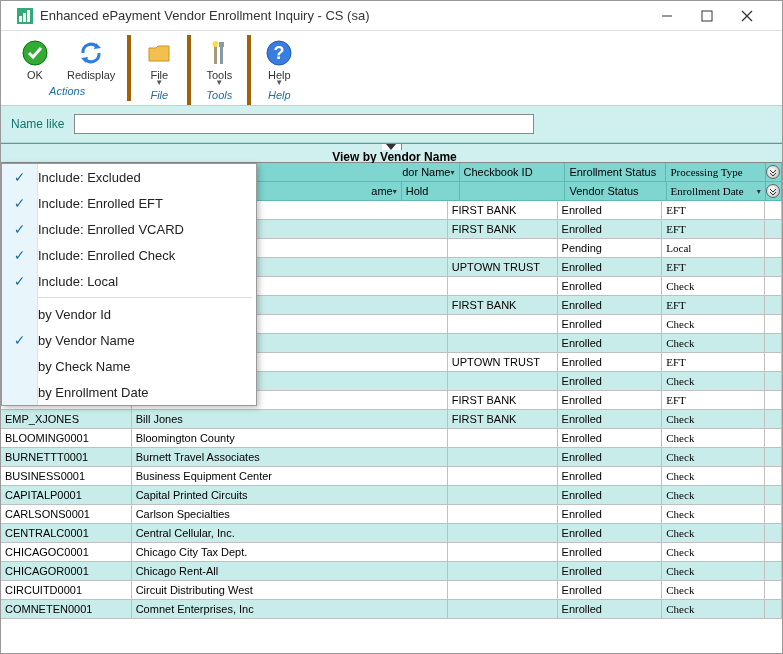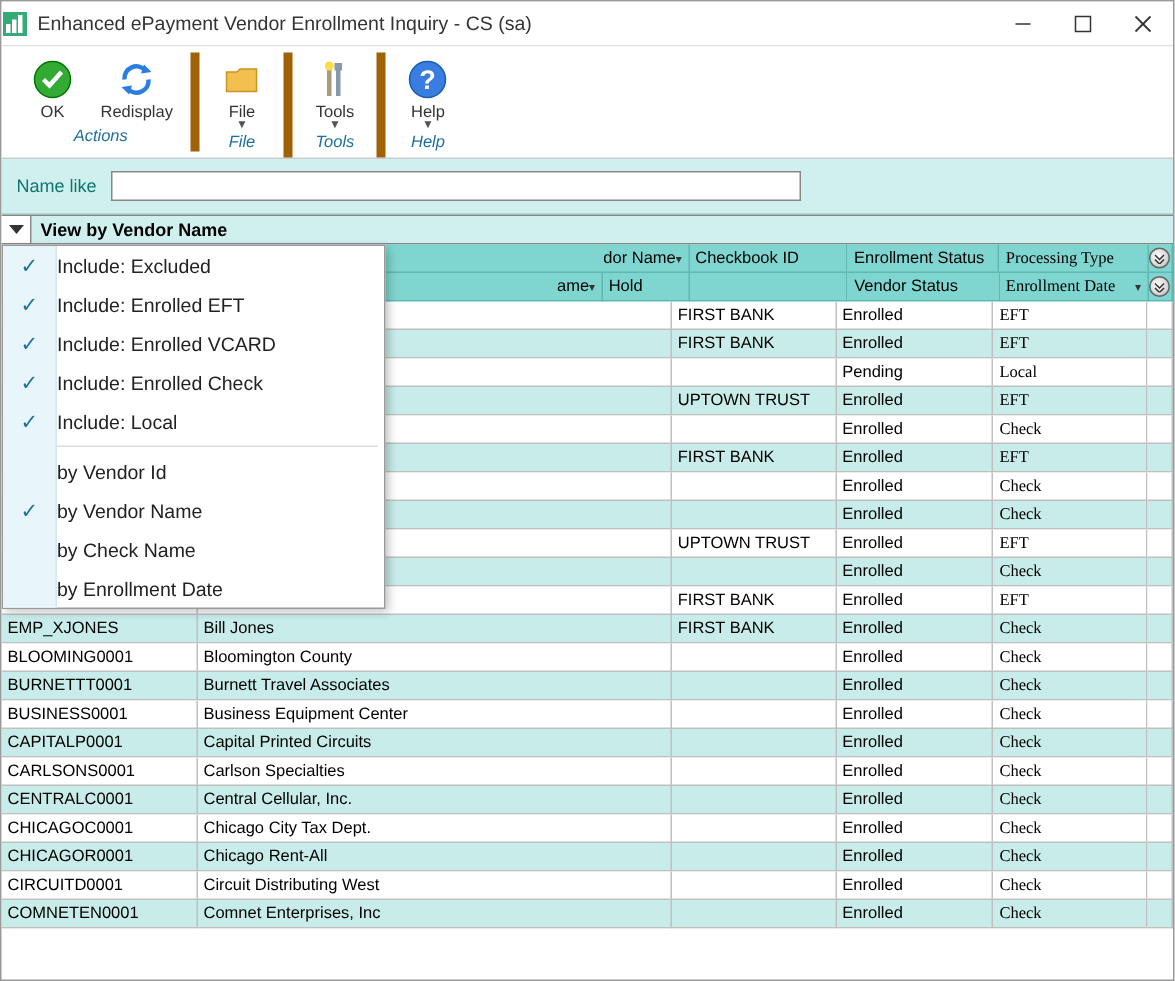--- a/index.html
+++ b/index.html
@@ -10,21 +10,21 @@
     background: #fff;
     width: 783px;
     height: 654px;
     overflow: hidden;
     border: 1px solid #999;
   }
   .titlebar {
     height: 30px;
     display: flex;
     align-items: center;
-    padding: 0 0;
+    padding: 0 15px;
     background: #fff;
     border-bottom: 1px solid #e0e0e0;
   }
   .titlebar .app-icon {
     width: 18px; height: 18px;
     margin-right: 6px;
   }
   .titlebar .title { flex: 1; font-size: 13px; color: #333; }
   .titlebar .win-btns { display: flex; gap: 0; }
   .titlebar .win-btn {
@@ -36,21 +36,21 @@
     display: flex;
     align-items: flex-start;
     padding: 4px 6px 0 6px;
     background: #fff;
     border-bottom: 1px solid #ccc;
   }
   .ribbon-group {
     display: flex;
     flex-direction: column;
     align-items: center;
-    border-right: 6px solid #a16207;
+    border-right: 4px solid #a16207;
     padding: 0 4px;
   }
   .ribbon-group:last-child { border-right: none; }
   .ribbon-btns { display: flex; }
   .ribbon-btn {
     display: flex;
     flex-direction: column;
     align-items: center;
     padding: 2px 8px;
     font-size: 11px;
@@ -83,20 +83,21 @@
   }
   .view-header {
     background: #d0f0ef;
     border-top: 1px solid #888;
     border-bottom: 1px solid #888;
     display: flex;
     align-items: center;
     height: 20px;
     font-size: 12px;
     font-weight: bold;
+    flex-direction: column;
   }
   .view-header .dd-toggle {
     width: 20px;
     height: 100%;
     display: flex;
     align-items: center;
     justify-content: center;
     border-right: 1px solid #888;
     background: #fff;
   }

